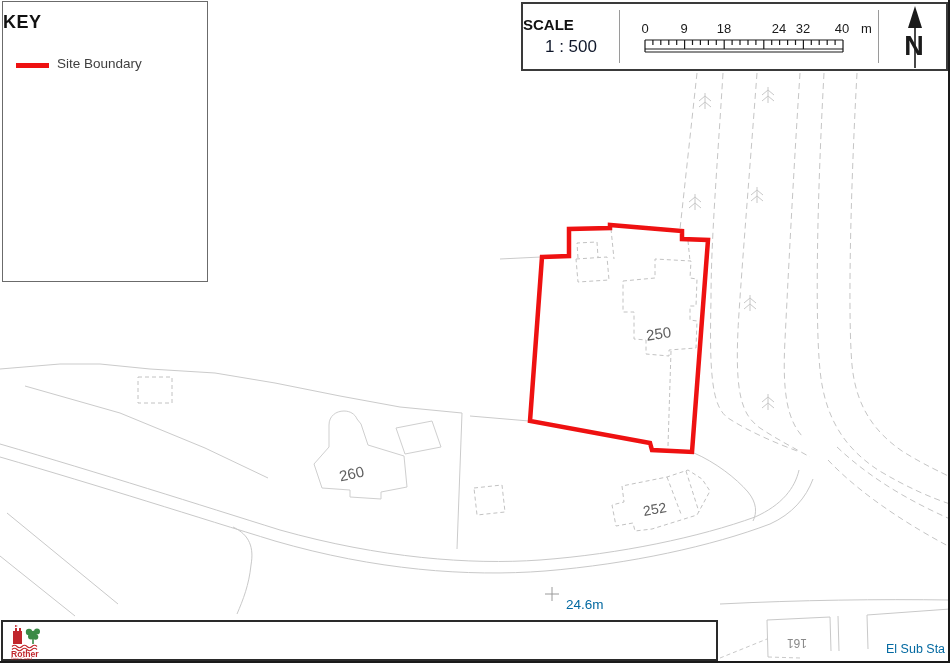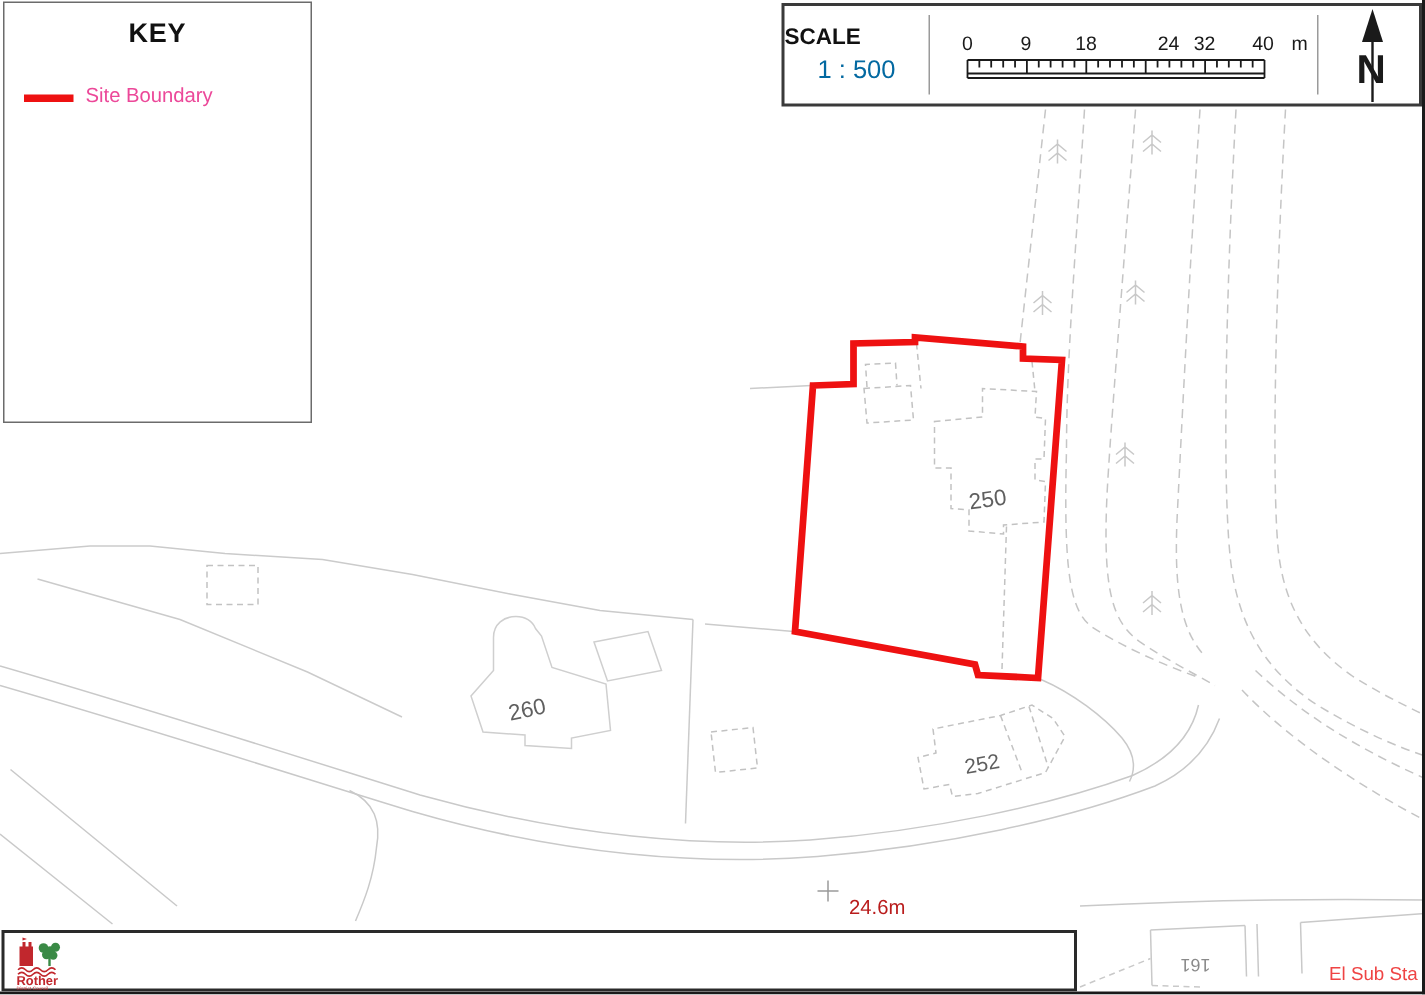--- a/index.html
+++ b/index.html
@@ -8,40 +8,40 @@
 
   
   .map-svg { position:absolute; left:0; top:0; width:950px; height:663px; }
 
   
   .maplabel { position:absolute; color:#5f5f5f; white-space:nowrap; }
   .lbl-250 { left:646px; top:325px; font-size:15px; transform:rotate(-8deg); }
   .lbl-260 { left:339px; top:465px; font-size:15px; transform:rotate(-12deg); }
   .lbl-252 { left:643px; top:501px; font-size:14px; transform:rotate(-10deg); }
   .lbl-161 { left:787px; top:636px; font-size:12px; color:#8a8a8a; transform:rotate(180deg); }
-  .lbl-sub { left:886px; top:642px; font-size:12.5px; color:#ef4444; }
-  .lbl-spot{ left:566px; top:597px; font-size:13.5px; color:#b91c1c; }
+  .lbl-sub { left:886px; top:642px; font-size:12.5px; color:#0369a1; }
+  .lbl-spot{ left:566px; top:597px; font-size:13.5px; color:#0369a1; }
 
   
   .key-box { position:absolute; left:2px; top:1px; width:206px; height:281px;
              background:#ffffff; border:1px solid #6b6b6b; }
-  .key-title { position:absolute; left:0; top:10px; width:100%; text-align:center;
+  .key-title { position:absolute; left:0; top:10px; width:100%; 
                font-size:18px; font-weight:bold; letter-spacing:0.5px; color:#111; }
   .key-swatch { position:absolute; left:13px; top:61px; width:33px; height:5px; background:#ee1111; }
-  .key-label  { position:absolute; left:54px; top:54px; font-size:13.5px; color:#ec4899; }
+  .key-label  { position:absolute; left:54px; top:54px; font-size:13.5px; color:#404040; }
 
   
   .scale-box { position:absolute; left:521px; top:2px; width:427px; height:69px;
                background:#ffffff; border:2px solid #3a3a3a; }
   .scale-div { position:absolute; top:6px; height:53px; width:1px; background:#9a9a9a; }
   .div1 { left:96px; } .div2 { left:355px; }
   .scale-heading { position:absolute; left:0px; top:12px; width:96px; 
                    font-size:15px; font-weight:bold; color:#111; }
   .scale-ratio   { position:absolute; left:0px; top:33px; width:96px; text-align:center;
-                   font-size:17px; color:#0369a1; }
+                   font-size:17px; color:#0f172a; }
   .tick { position:absolute; top:17px; transform:translateX(-50%); font-size:13px; color:#1a1a1a; }
   .t0 { left:122px; } .t1 { left:161px; } .t2 { left:201px; } .t3 { left:256px; } .t4 { left:280px;text-align:right; } .t5 { left:319px; }
   .tunit { left:338px; transform:none; }
   .scalebar-svg { position:absolute; left:0; top:0; width:427px; height:69px; }
   .north { position:absolute; left:355px; top:0; width:72px; height:69px; }
   .north-n { position:absolute; left:0; top:27px; width:72px; text-align:center;
              font-size:27px; font-weight:bold; color:#1a1a1a; }
   .north-svg { position:absolute; left:0; top:0; width:72px; height:69px; }
 
   

